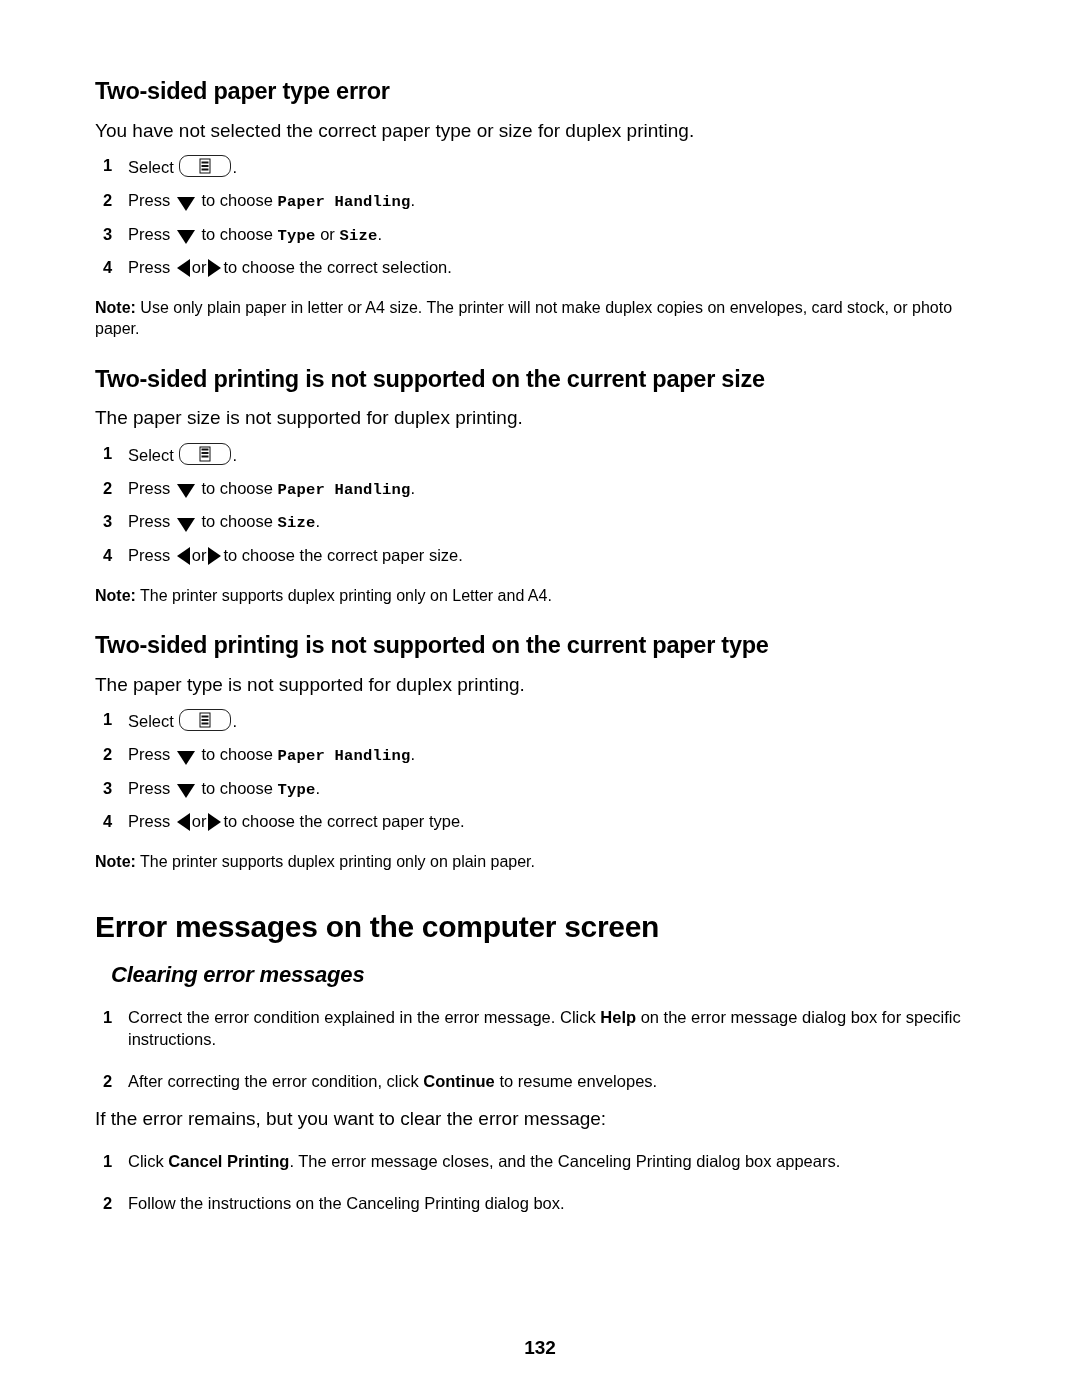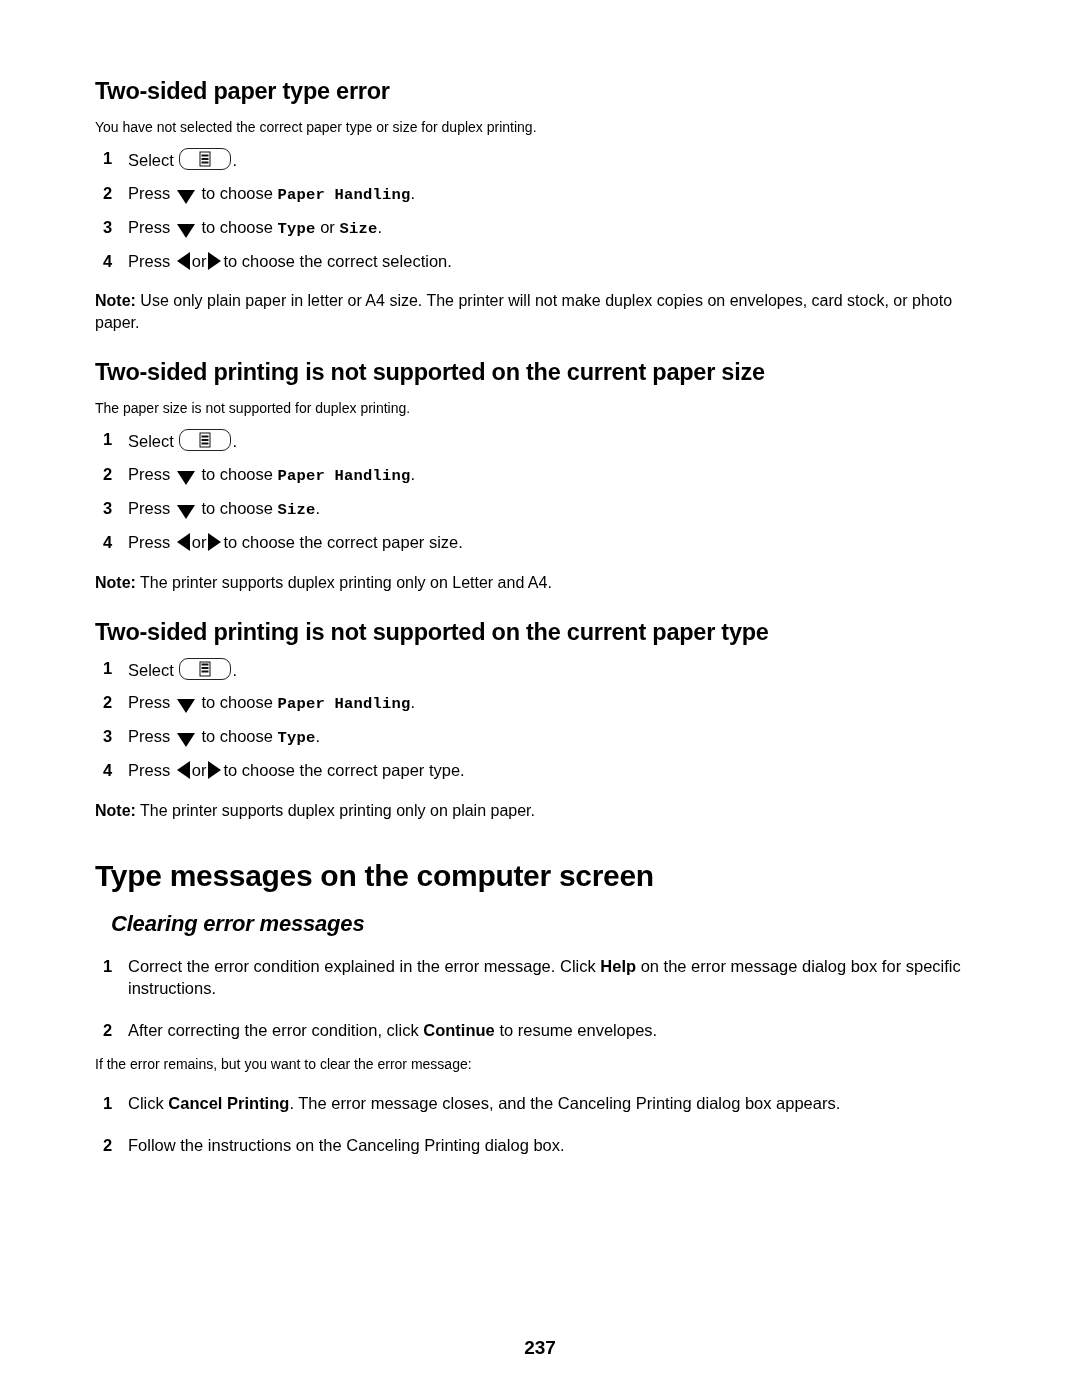--- a/index.html
+++ b/index.html
@@ -45,21 +45,21 @@
     font-size: 22px;
     font-weight: bold;
     font-style: italic;
     line-height: 1.15;
     letter-spacing: -0.2px;
     margin: 18px 0 0 16px;
   }
 
   
   p.body-text {
-    font-size: 14px;
+    font-size: 19px;
     line-height: 1.33;
     margin: 13px 0 0 0;
   }
   p.note {
     font-size: 16px;
     line-height: 1.33;
     margin: 18px 0 0 0;
   }
   .b { font-weight: bold; }
 
@@ -228,20 +228,21 @@
       </li>
       <li>
         <span class="num">4</span><span>Press</span>
         <span class="arrow arrow-left"></span><span>or</span><span class="arrow arrow-right"></span><span>to choose the correct paper size.</span>
       </li>
     </ol>
 
     <p class="note"><span class="b">Note:</span> <span>The printer supports duplex printing only on Letter and A4.</span></p>
 
     <h2 class="doc-h2">Two-sided printing is not supported on the current paper type</h2>
+    <p class="body-text">The paper type is not supported for duplex printing.</p>
 
     <ol class="steps tight">
       <li>
         <span class="num">1</span><span>Select</span>
         <span class="key-select"><span class="glyph"></span></span><span>.</span>
       </li>
       <li>
         <span class="num">2</span><span>Press</span>
         <span class="arrow arrow-down"></span>
         <span>to choose</span>
@@ -254,21 +255,21 @@
         <span class="mono">Type</span><span>.</span>
       </li>
       <li>
         <span class="num">4</span><span>Press</span>
         <span class="arrow arrow-left"></span><span>or</span><span class="arrow arrow-right"></span><span>to choose the correct paper type.</span>
       </li>
     </ol>
 
     <p class="note"><span class="b">Note:</span> <span>The printer supports duplex printing only on plain paper.</span></p>
 
-    <h1 class="doc-h1">Type messages on the computer screen</h1>
+    <h1 class="doc-h1">Error messages on the computer screen</h1>
     <h3 class="doc-h3">Clearing error messages</h3>
 
     <ol class="steps loose">
       <li>
         <span class="num">1</span><span>Correct the error condition explained in the error message. Click </span><span class="b">Help</span><span> on the error message dialog box for specific instructions.</span>
       </li>
       <li>
         <span class="num">2</span><span>After correcting the error condition, click </span><span class="b">Continue</span><span> to resume envelopes.</span>
       </li>
     </ol>
@@ -280,15 +281,15 @@
         <span class="num">1</span><span>Click </span><span class="b">Cancel Printing</span><span>. The error message closes, and the Canceling Printing dialog box appears.</span>
       </li>
       <li>
         <span class="num">2</span><span>Follow the instructions on the Canceling Printing dialog box.</span><span class="b"></span><span></span>
       </li>
     </ol>
 
   </div>
 
   <div class="page-footer">
-    <span class="folio">237</span>
+    <span class="folio">132</span>
   </div>
 </div>
 
 </body></html>

